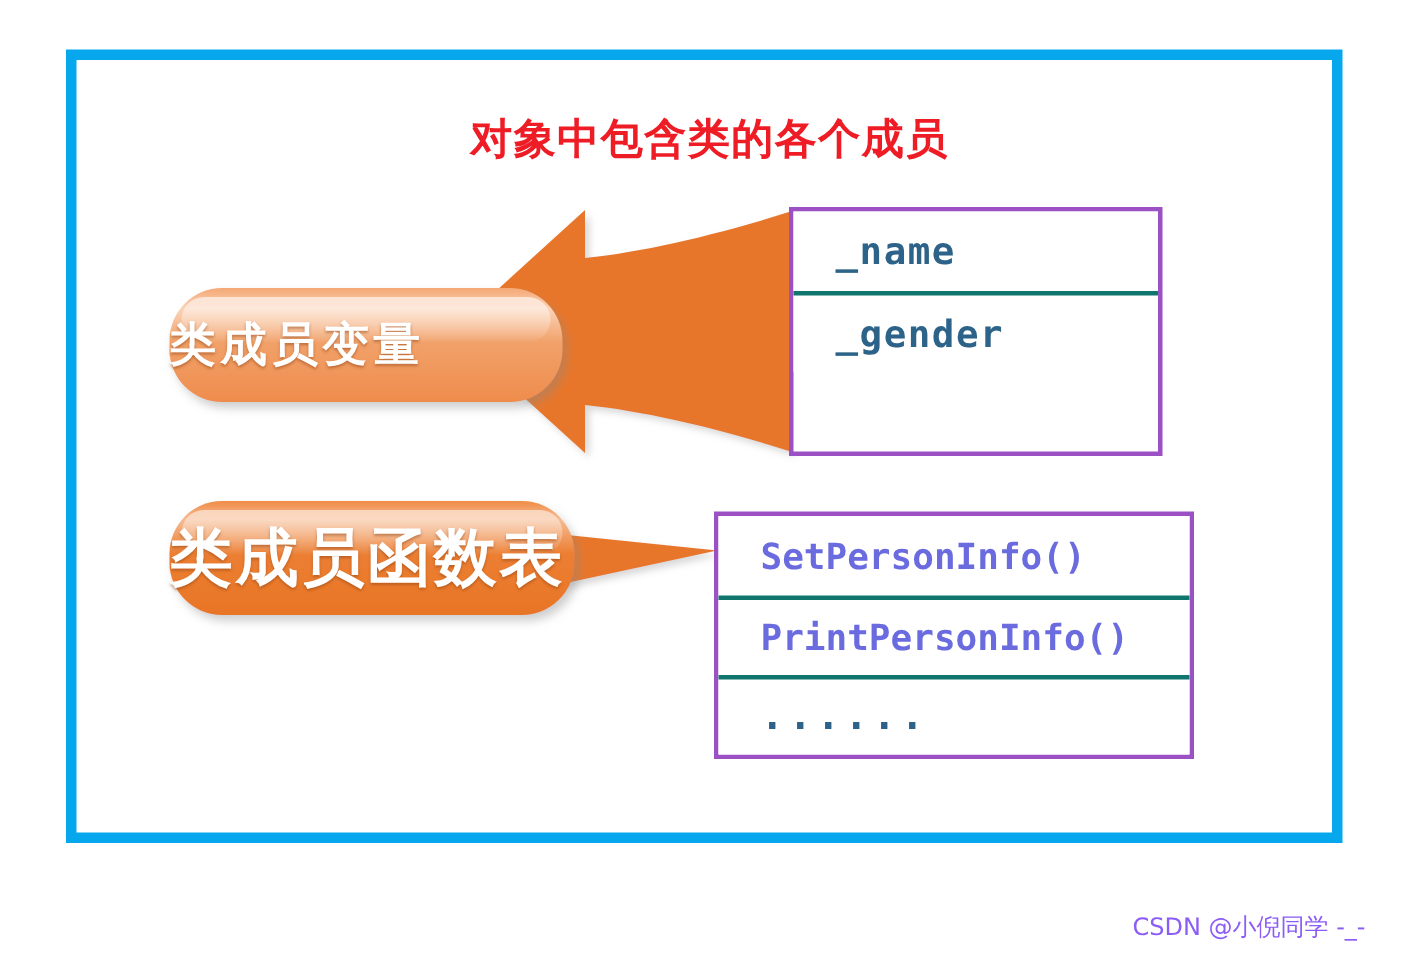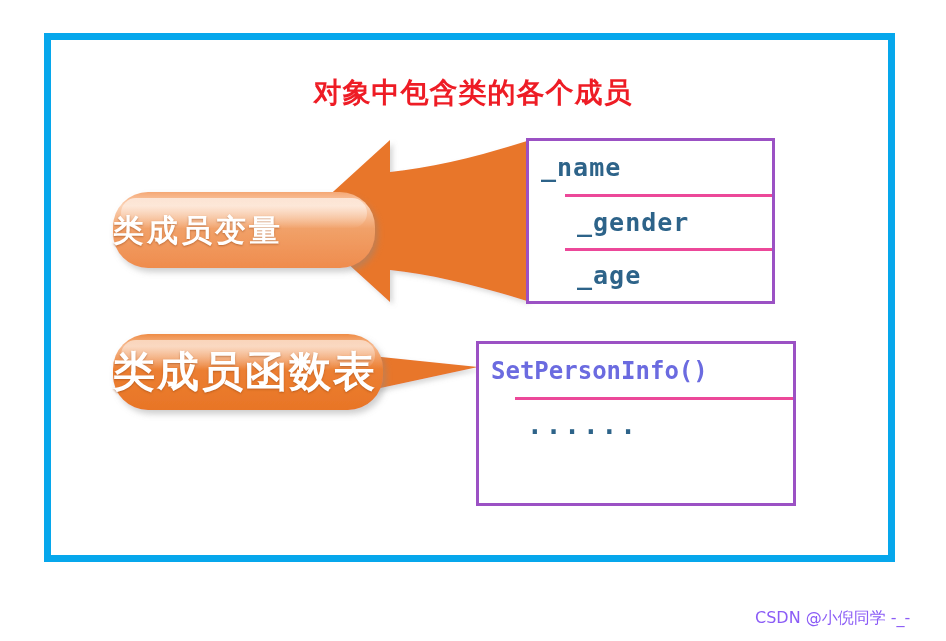--- a/index.html
+++ b/index.html
@@ -91,28 +91,27 @@
     position: absolute;
     box-sizing: border-box;
     border: 3px solid #9b51c4;
     background: #ffffff;
   }
   .member-row {
     box-sizing: border-box;
     background: #ffffff;
     display: flex;
     align-items: center;
-    padding-left: 12px;
+    padding-left: 28px;
     font-family: "DejaVu Sans Mono", "Liberation Mono", monospace;
     font-weight: bold;
     white-space: nowrap;
   }
   .member-row + .member-row {
-    border-top: 3px solid #ec4899;
-    margin-left: 36px;
+    border-top: 3px solid #0f766e;
   }
 
   #table-variables {
     left: 526px;
     top: 138px;
     width: 249px;
     height: 166px;
   }
   #table-variables .member-row {
     height: 53.33px;
@@ -219,23 +218,23 @@
     </g>
   </svg>
 
   <div class="pill-label" id="pill-label-1">类成员变量</div>
 
   <div class="pill-label" id="pill-label-2">类成员函数表</div>
 
   <div class="member-table" id="table-variables">
     <div class="member-row">_name</div>
     <div class="member-row">_gender</div>
-    <div class="member-row">_age</div>
   </div>
 
   <div class="member-table" id="table-functions">
     <div class="member-row">SetPersonInfo()</div>
+    <div class="member-row">PrintPersonInfo()</div>
     <div class="member-row dots">......</div>
   </div>
 
   <div class="watermark">CSDN @小倪同学 -_-</div>
 
 </div>
 
 </body></html>

